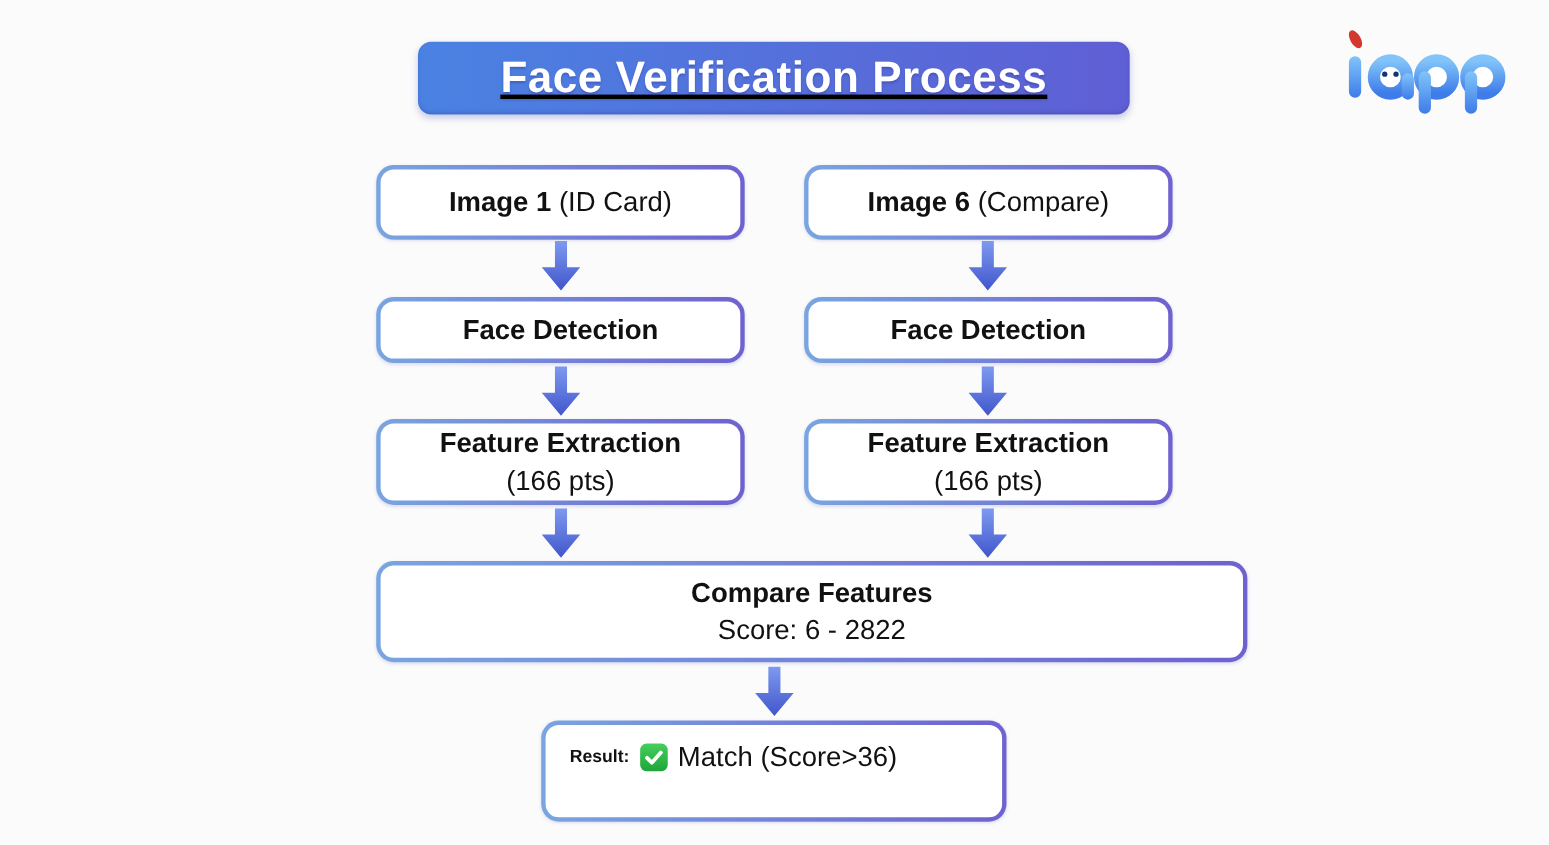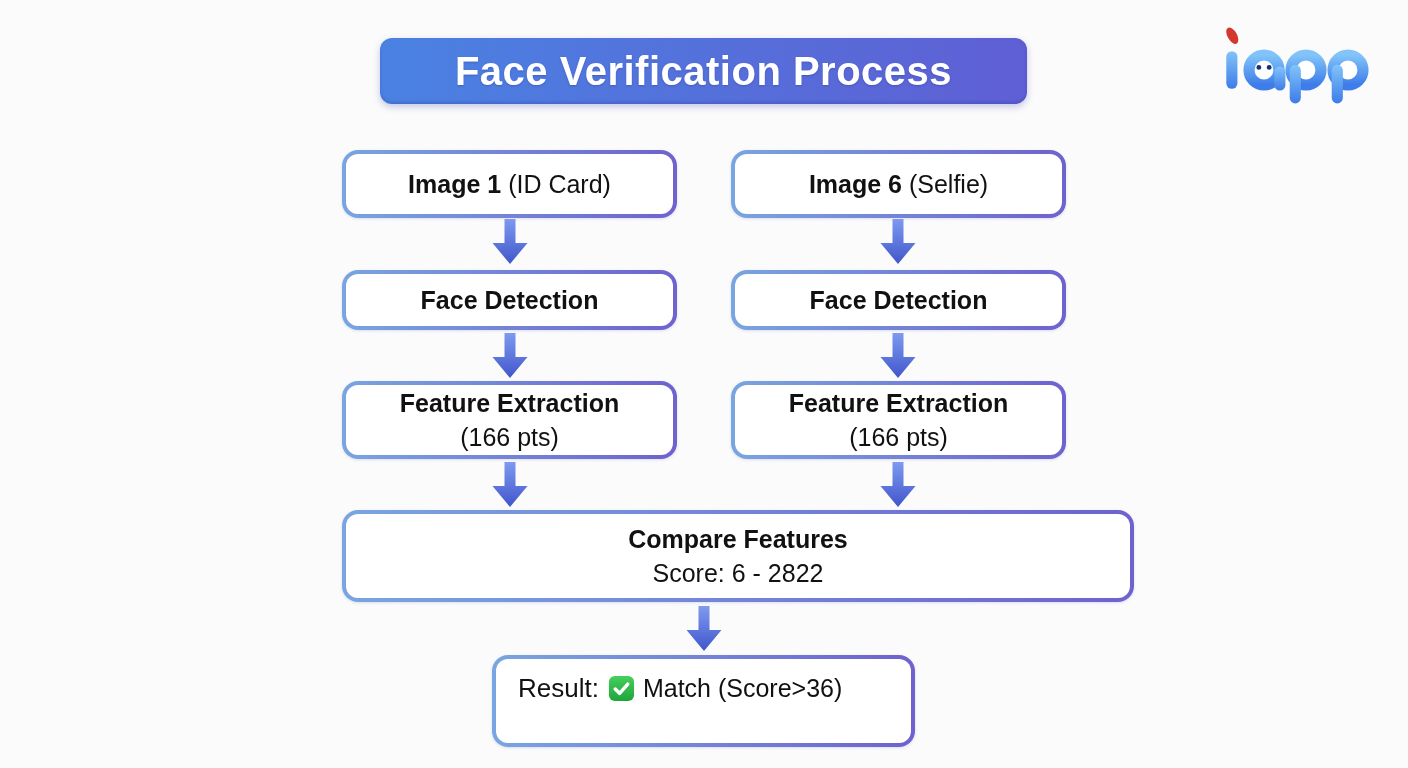--- a/index.html
+++ b/index.html
@@ -16,20 +16,21 @@
 
   
   .title-bar {
     position: absolute;
     left: 380px; top: 38px;
     width: 647px; height: 66px;
     border-radius: 12px;
     background: linear-gradient(90deg, var(--title-grad-left, #4a82e2), var(--title-grad-right, #5f5fd4));
     display: flex; align-items: center; justify-content: center;
     box-shadow: 0 3px 7px rgba(70, 80, 185, 0.30), inset 0 -2px 3px rgba(40, 50, 140, 0.25);
+    text-decoration: underline;
   }
   .title-bar span {
     color: #ffffff;
     font-size: 40px;
     font-weight: 700;
     letter-spacing: 0.5px;
     text-shadow: 0 1px 2px rgba(40, 50, 140, 0.35);
     white-space: nowrap;
   }
 
@@ -79,22 +80,22 @@
   .arrow-4  { left: 684px; top: 606px; }
 
   
   .result-inner {
     flex-direction: row;
     align-items: flex-start;
     justify-content: flex-start;
     padding: 13px 10px 0 22px;
   }
   .result-label {
-    font-size: 26px; line-height: 33px;
-    font-weight: 400;
+    font-size: 16px; line-height: 33px;
+    font-weight: 700;
     margin-right: 9px;
     white-space: nowrap;
   }
   .result-lines { display: flex; flex-direction: row; }
   .result-line {
     display: flex; align-items: center;
     font-size: 25px; line-height: 33px;
     white-space: nowrap;
   }
   .result-line .emoji { margin-right: 8px; flex: 0 0 auto; display: block; }
@@ -146,21 +147,21 @@
   <div class="box box-img1">
     <div class="box-inner">
       <div class="box-line">
         <span class="bold">Image 1</span><span> (ID Card)</span>
       </div>
     </div>
   </div>
   <div class="box box-img2">
     <div class="box-inner">
       <div class="box-line">
-        <span class="bold">Image 6</span><span> (Selfie)</span>
+        <span class="bold">Image 6</span><span> (Compare)</span>
       </div>
     </div>
   </div>
 
   <svg class="arrow arrow-1l" viewBox="0 0 40 46">
       <path d="M14.5 0 L25.5 0 L25.5 24 L37.5 24 L20 45 L2.5 24 L14.5 24 Z" fill="url(#arrowGrad)"></path>
     </svg>
   <svg class="arrow arrow-1r" viewBox="0 0 40 46">
       <path d="M14.5 0 L25.5 0 L25.5 24 L37.5 24 L20 45 L2.5 24 L14.5 24 Z" fill="url(#arrowGrad)"></path>
     </svg>

